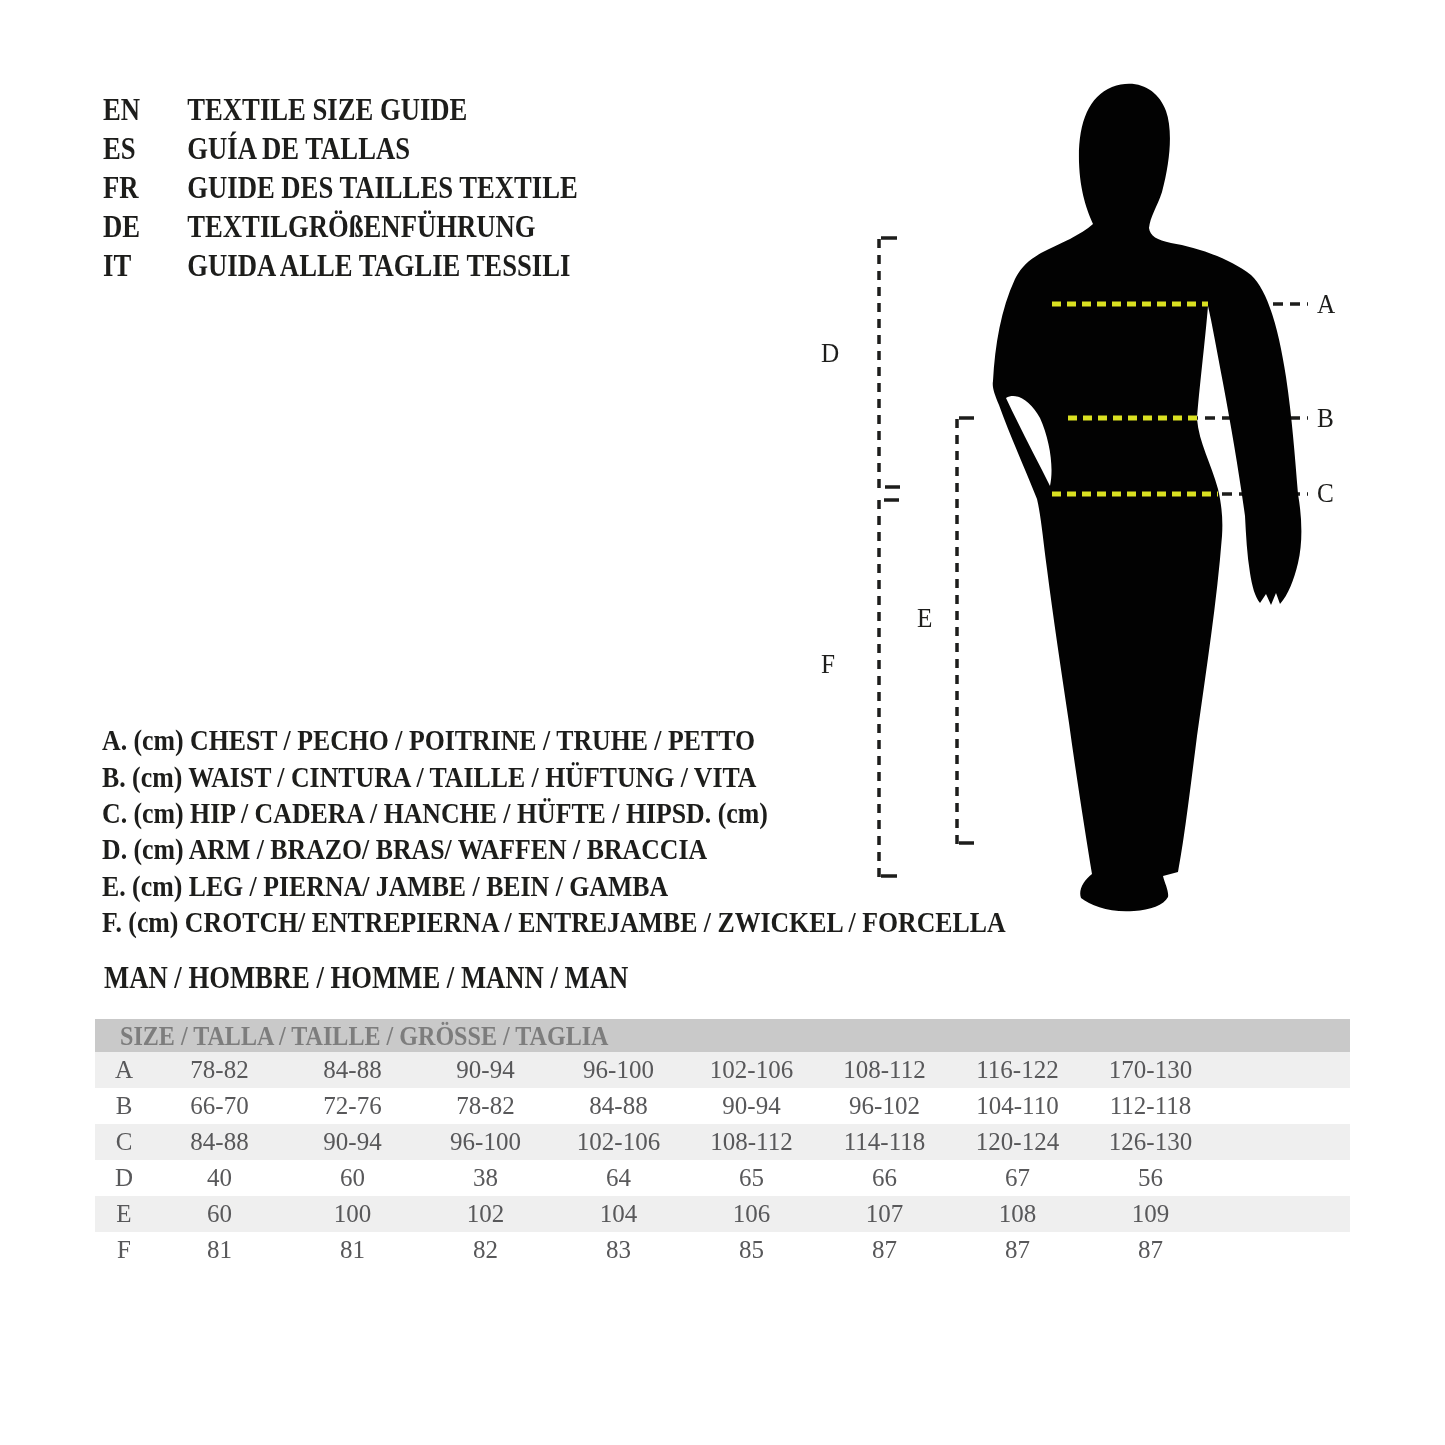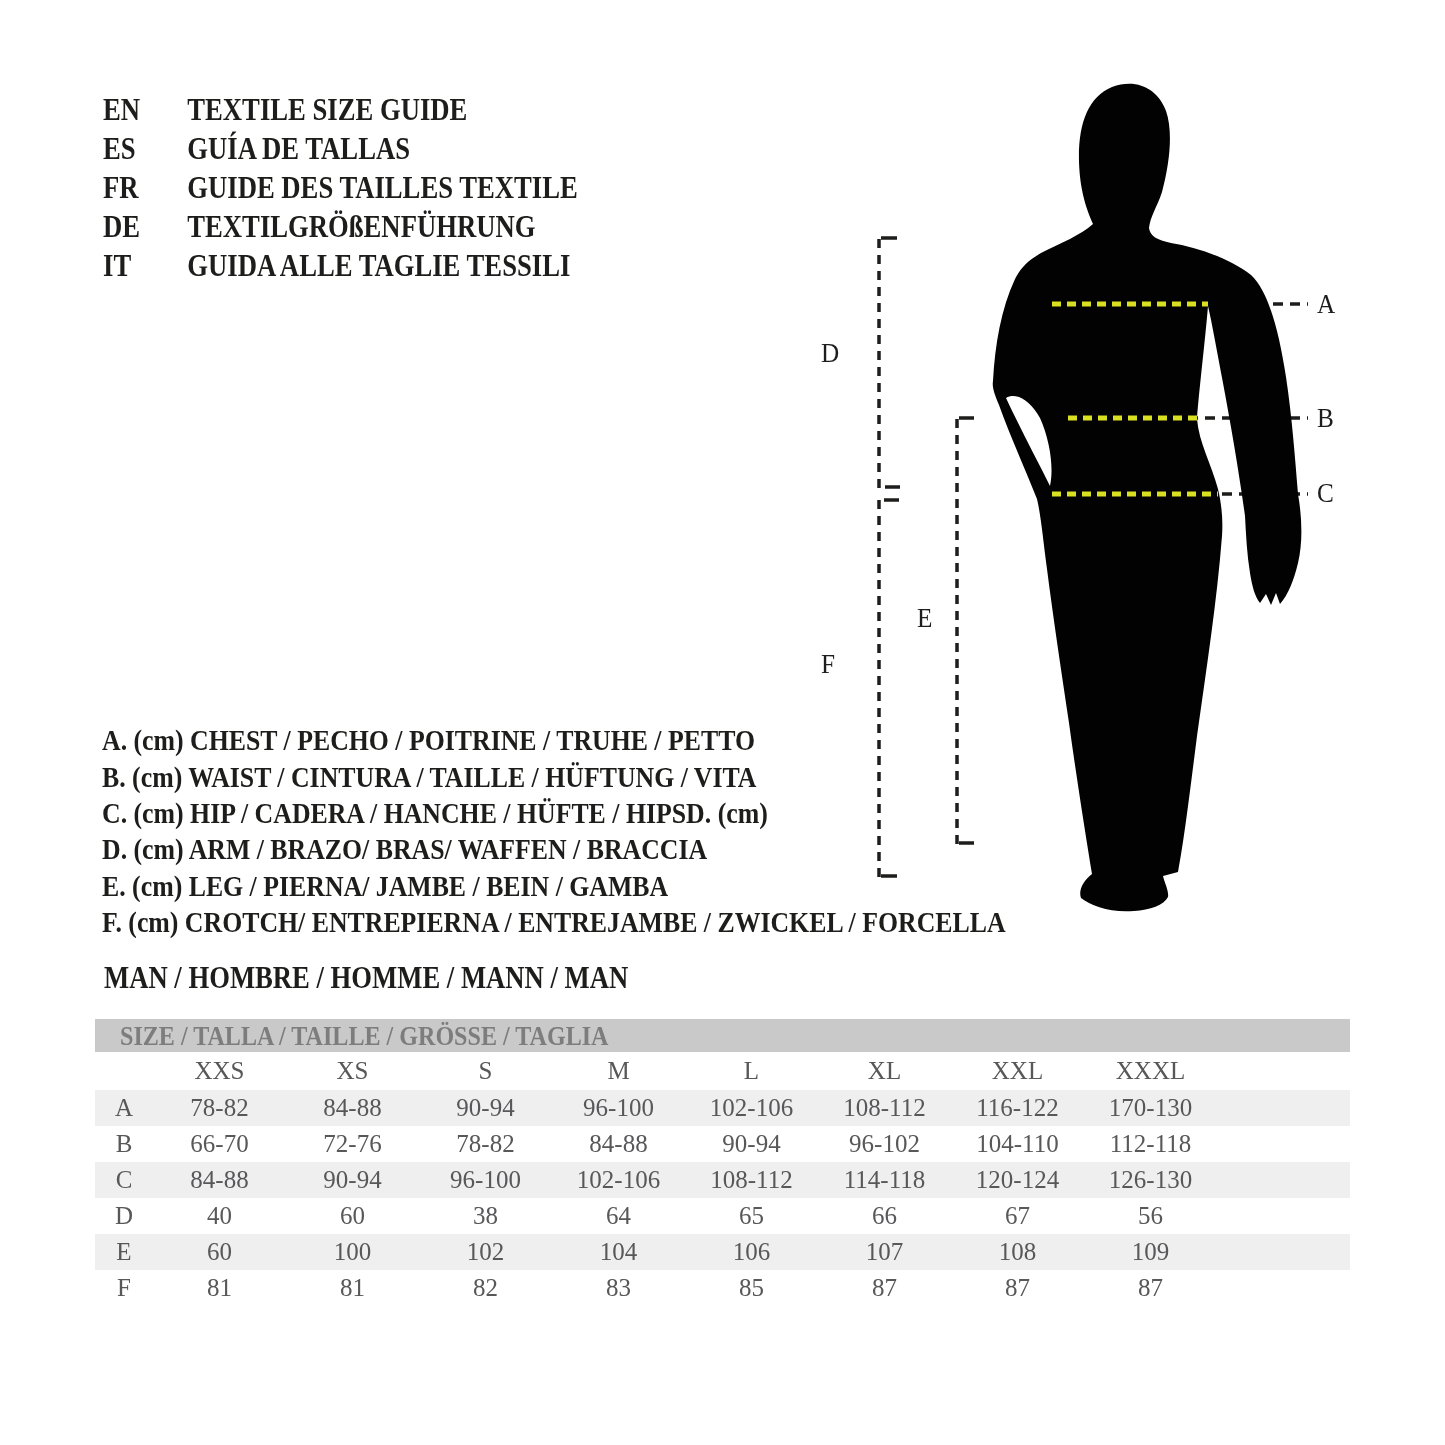--- a/index.html
+++ b/index.html
@@ -176,32 +176,20 @@
           <col style="width:133px">
           <col style="width:133px">
           <col style="width:133px">
         <col style="width:133px">
           <col style="width:133px">
           <col style="width:133px">
           <col style="width:133px">
         <col style="width:133px">
       </colgroup>
       <tbody>
-          <tr class="size-row">
-            <td class="row-label"></td>
-            <th>XXS</th>
-            <th>XS</th>
-            <th>S</th>
-            <th>M</th>
-            <th>L</th>
-            <th>XL</th>
-            <th>XXL</th>
-            <th>XXXL</th>
-            <td></td>
-          </tr>
           <tr class="data-row shade">
             <td class="row-label">A</td>
             <td>78-82</td>
             <td>84-88</td>
             <td>90-94</td>
             <td>96-100</td>
             <td>102-106</td>
             <td>108-112</td>
             <td>116-122</td>
             <td>170-130</td>

